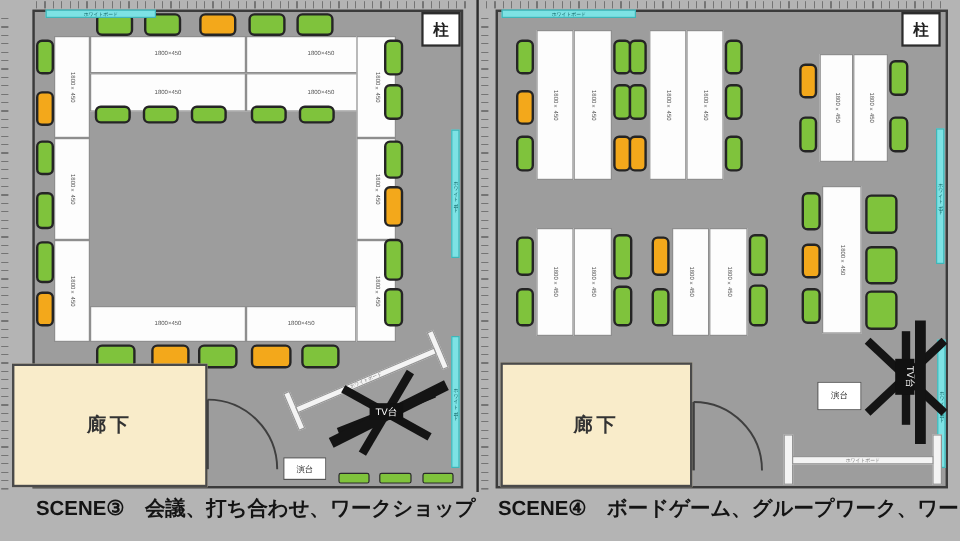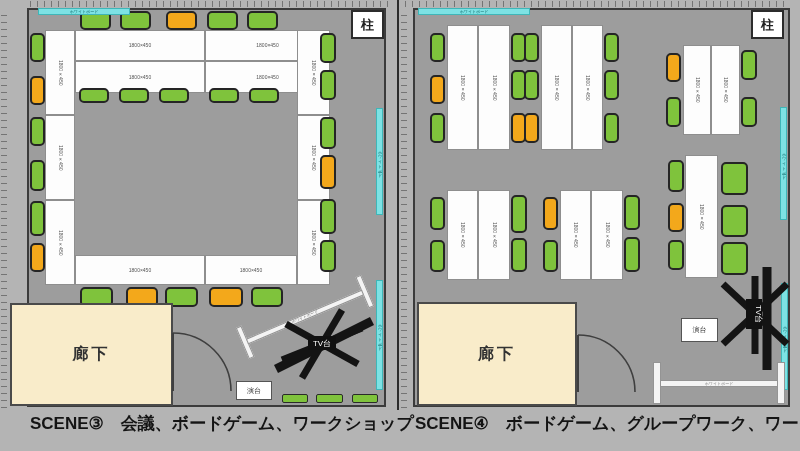--- a/index.html
+++ b/index.html
@@ -222,21 +222,21 @@
       <line x1="50" y1="42" x2="86" y2="62"></line>
     <line x1="50" y1="42" x2="30" y2="76"></line>
       <line x1="50" y1="42" x2="70" y2="8"></line>
     <line x1="50" y1="42" x2="10" y2="58"></line>
       <line x1="50" y1="42" x2="90" y2="26"></line>
   </g>
   <line x1="4" y1="67" x2="100" y2="19" stroke="#141414" stroke-width="9"></line>
   <rect x="36" y="34" width="28" height="14" fill="#111"></rect>
   <text x="50" y="44" fill="#fff" font-size="8" text-anchor="middle">TV台</text>
 </svg>
-<div class="caption" style="left:30px;">SCENE③　会議、ボードゲーム、ワークショップ</div>
+<div class="caption" style="left:30px;">SCENE③　会議、打ち合わせ、ワークショップ</div>
 
 <div class="abs pillar" style="left:751px;top:10px;width:33px;height:29px;">
   <span>柱</span>
   </div>
 <div class="abs corridor" style="left:417px;top:302px;width:160px;height:104px;">
   <span>廊下</span>
   </div>
 <svg style="left:565px;top:325px;" width="85" height="75" viewBox="0 0 85 75">
   <line x1="13" y1="10" x2="13" y2="67" stroke="#3f3f3f" stroke-width="2"></line>
   <path d="M 13 10 A 57 57 0 0 1 70 67" fill="none" stroke="#3f3f3f" stroke-width="1.6"></path>

